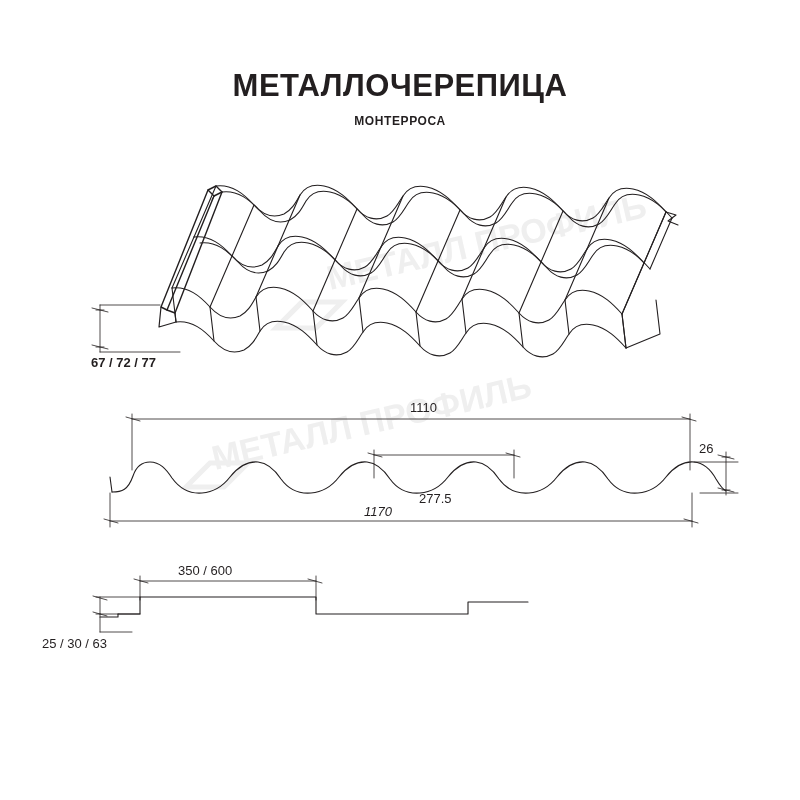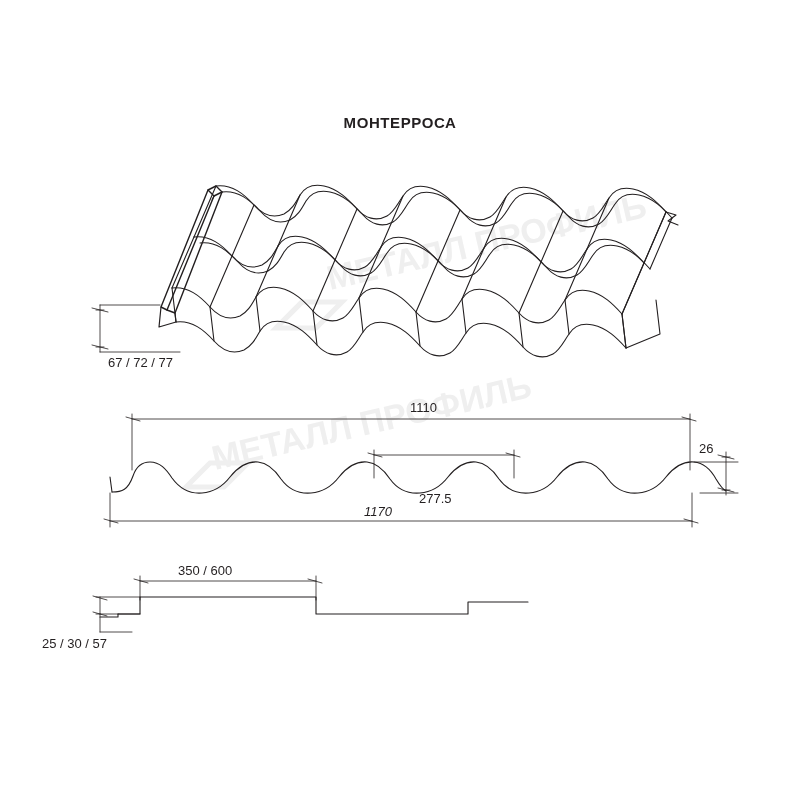--- a/index.html
+++ b/index.html
@@ -30,49 +30,50 @@
     font-weight: bold;
     letter-spacing: 0.5px;
     color: #231f20;
   }
   .subtitle {
     position: absolute;
     top: 114px;
     left: 0;
     width: 800px;
     text-align: center;
-    font-size: 15px;
+    font-size: 12px;
     font-weight: bold;
     letter-spacing: 0.6px;
     color: #231f20;
   }
   .drawing {
     position: absolute;
     top: 0;
     left: 0;
   }
   .label {
     position: absolute;
     font-size: 13px;
     color: #231f20;
     white-space: nowrap;
   }
-  .lbl-height      { left: 108px; top: 355px; }
+  .lbl-height      { left: 91px; top: 355px; font-weight: bold; }
   .lbl-1110        { left: 374px; top: 400px; margin-left: 36px; }
   .lbl-2775        { left: 419px; top: 443px; margin-top: 48px; }
   .lbl-42          { left: 699px; top: 441px; }
   .lbl-1170        { left: 364px; top: 504px; font-style: italic; }
   .lbl-350400      { left: 178px; top: 563px; }
   .lbl-253035      { left: 42px;  top: 636px; }
 </style>
 </head>
 <body>
 
 <div class="page">
 
+  <div class="title">МЕТАЛЛОЧЕРЕПИЦА</div>
   <div class="subtitle">МОНТЕРРОСА</div>
 
   <svg class="drawing" width="800" height="800" viewBox="0 0 800 800">
     <g opacity="1">
       <text x="330" y="290" font-family="Liberation Sans, sans-serif" font-size="34" font-weight="bold" fill="#efefef" transform="rotate(-13 330 290)">МЕТАЛЛ ПРОФИЛЬ</text>
       <text x="215" y="470" font-family="Liberation Sans, sans-serif" font-size="34" font-weight="bold" fill="#efefef" transform="rotate(-13 215 470)">МЕТАЛЛ ПРОФИЛЬ</text>
 
       <g fill="none" stroke="#efefef" stroke-width="5">
         <path d="M276 328 l26 -26 h40 l-26 26 z"></path>
         <path d="M276 328 l26 -26"></path>
@@ -346,15 +347,15 @@
 
     </g>
   </svg>
 
   <div class="label lbl-height">67 / 72 / 77</div>
   <div class="label lbl-1110">1110</div>
   <div class="label lbl-2775">277.5</div>
   <div class="label lbl-42">26</div>
   <div class="label lbl-1170">1170</div>
   <div class="label lbl-350400">350 / 600</div>
-  <div class="label lbl-253035">25 / 30 / 57</div>
+  <div class="label lbl-253035">25 / 30 / 63</div>
 
 </div>
 
 </body></html>

